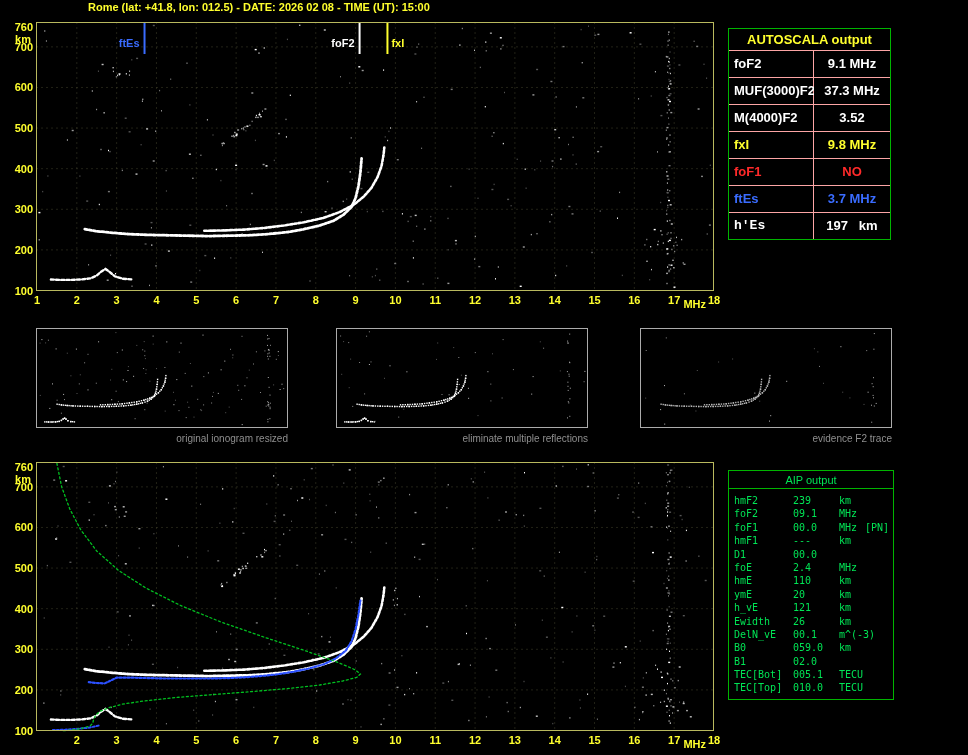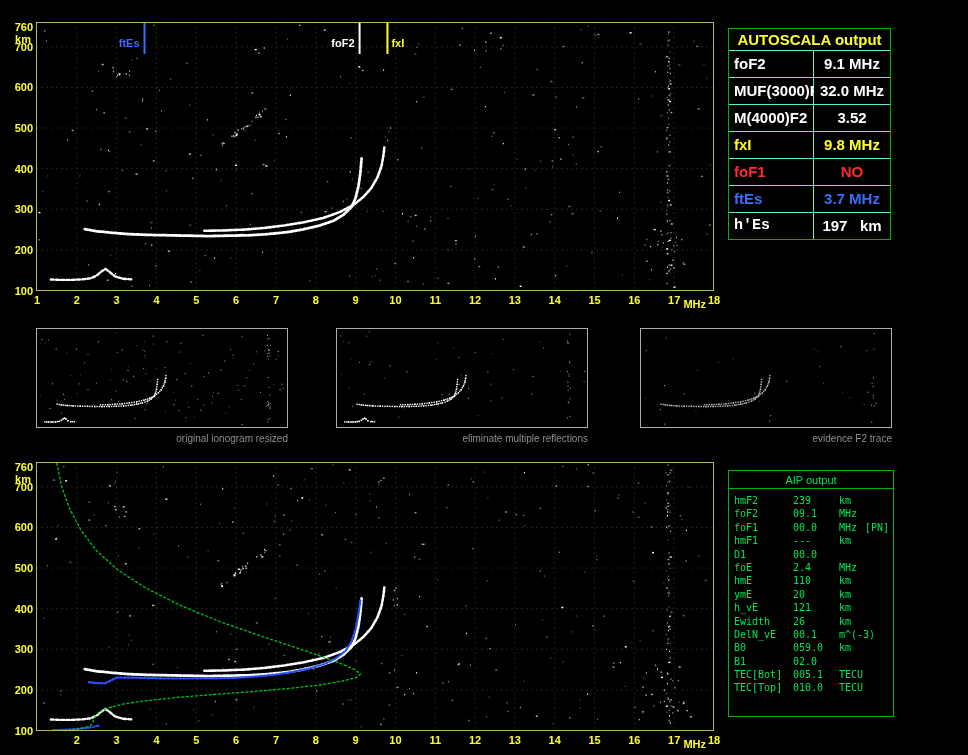--- a/index.html
+++ b/index.html
@@ -5,44 +5,45 @@
   *{margin:0;padding:0;box-sizing:border-box}
   html,body{background:#000}
   body{width:968px;height:755px;overflow:hidden;font-family:"Liberation Sans",sans-serif}
   #root{position:relative;width:968px;height:755px;background:#000}
   .page-title{position:absolute;left:88px;top:1px;color:#ffff2e;font-size:11px;font-weight:bold;white-space:pre}
   svg{position:absolute;left:0;overflow:visible}
   #iono-top{top:16px}
   #iono-bottom{top:456px}
   svg text{font-family:"Liberation Sans",sans-serif;font-weight:bold}
   
-  #autoscala-box{position:absolute;left:728px;top:28px;width:163px;display:grid;grid-template-columns:84px 1fr;gap:1px;background:#5eead4;border:1px solid #00b400;font-size:15px;font-weight:bold}
+  #autoscala-box{position:absolute;left:728px;top:28px;width:163px;display:grid;grid-template-columns:84px 1fr;gap:1px;background:#fca5a5;border:1px solid #00b400;font-size:13px;font-weight:bold}
   .as-title{grid-column:1/3;background:#000;color:#ffff2e;text-align:center;height:21px;line-height:21px}
   .as-cell{background:#000;height:26px;line-height:26px;color:#fff}
   .as-param{padding-left:5px}
   .as-value{text-align:center;white-space:pre}
   
   .thumb{position:absolute;top:328px;width:252px;height:100px;border:1px solid #ababab;background:#000}
   #thumb0{left:36px}#thumb1{left:336px}#thumb2{left:640px}
   .thumb svg{position:static}
   .caption{position:absolute;top:433px;color:#8f8f8f;font-size:10px;text-align:right}
   #cap0{left:36px;width:252px}#cap1{left:336px;width:252px}#cap2{left:640px;width:252px}
   
-  #aip-box{position:absolute;left:728px;top:470px;width:166px;border:1px solid #00b400;background:#000;color:#00e555;font-family:"DejaVu Sans Mono",monospace;font-size:10px;padding-bottom:21px}
+  #aip-box{position:absolute;left:728px;top:470px;width:166px;border:1px solid #00b400;background:#000;color:#00e555;font-family:"DejaVu Sans Mono",monospace;font-size:10px;padding-bottom:4px}
   .aip-title{font-family:"Liberation Sans",sans-serif;font-size:11px;text-align:center;height:18px;line-height:18px;border-bottom:1px solid #00b400;margin-bottom:5px}
   .aip-row{display:flex;height:13.4px;line-height:13.4px;white-space:pre}
   .aip-param{width:64px;padding-left:5px}
   .aip-value{width:46px}
   .aip-unit{flex:1}
   .aip-note{margin-left:8px}
 </style>
 </head>
 <body>
 
 <div id="root">
+  <div class="page-title">Rome (lat: +41.8, lon: 012.5) - DATE: 2026 02 08 - TIME (UT): 15:00</div>
 
   <svg id="iono-top" width="724" height="296">
       <g stroke="#42422c" stroke-dasharray="1,4">
         <line x1="76.8235294117647" x2="76.8235294117647" y1="6.5" y2="274.5"></line>
         <line x1="116.6470588235294" x2="116.6470588235294" y1="6.5" y2="274.5"></line>
         <line x1="156.47058823529412" x2="156.47058823529412" y1="6.5" y2="274.5"></line>
         <line x1="196.2941176470588" x2="196.2941176470588" y1="6.5" y2="274.5"></line>
         <line x1="236.11764705882354" x2="236.11764705882354" y1="6.5" y2="274.5"></line>
         <line x1="275.94117647058823" x2="275.94117647058823" y1="6.5" y2="274.5"></line>
         <line x1="315.7647058823529" x2="315.7647058823529" y1="6.5" y2="274.5"></line>
@@ -483,21 +484,21 @@
         <text x="33" y="278.5" text-anchor="end">100</text>
         <text x="31" y="27" text-anchor="end">km</text>
       </g>
     </svg>
 
   <div id="autoscala-box">
     <div class="as-title">AUTOSCALA output</div>
   <div class="as-cell as-param" style="color: rgb(255, 255, 255);">foF2</div>
       <div class="as-cell as-value" style="color: rgb(255, 255, 255);">9.1 MHz</div>
       <div class="as-cell as-param" style="color: rgb(255, 255, 255);">MUF(3000)F2</div>
-      <div class="as-cell as-value" style="color: rgb(255, 255, 255);">32.0 MHz</div>
+      <div class="as-cell as-value" style="color: rgb(255, 255, 255);">37.3 MHz</div>
       <div class="as-cell as-param" style="color: rgb(255, 255, 255);">M(4000)F2</div>
       <div class="as-cell as-value" style="color: rgb(255, 255, 255);">3.52</div>
       <div class="as-cell as-param" style="color: rgb(255, 255, 46);">fxI</div>
       <div class="as-cell as-value" style="color: rgb(255, 255, 46);">9.8 MHz</div>
       <div class="as-cell as-param" style="color: rgb(255, 42, 42);">foF1</div>
       <div class="as-cell as-value" style="color: rgb(255, 42, 42);">NO</div>
       <div class="as-cell as-param" style="color: rgb(58, 108, 255);">ftEs</div>
       <div class="as-cell as-value" style="color: rgb(58, 108, 255);">3.7 MHz</div>
       <div class="as-cell as-param" style="color: rgb(255, 255, 255); font-family: Liberation Mono, monospace;">h'Es</div>
       <div class="as-cell as-value" style="color: rgb(255, 255, 255);">197   km</div>

